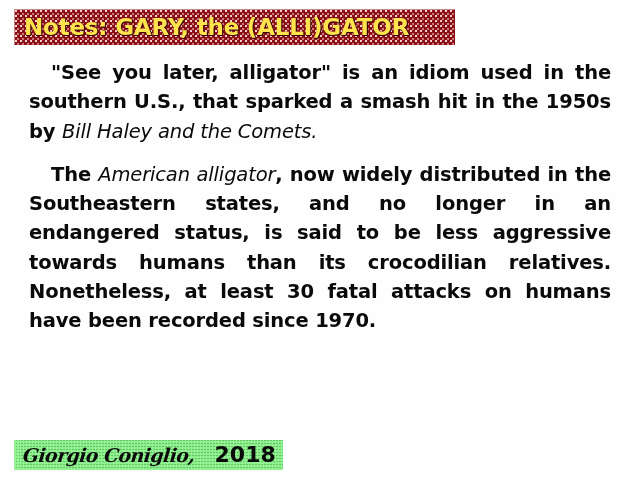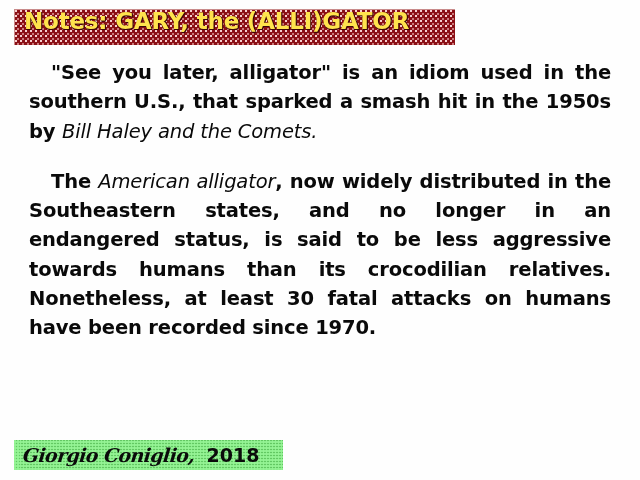--- a/index.html
+++ b/index.html
@@ -29,20 +29,21 @@
     width: 441px;
     height: 36px;
     box-sizing: border-box;
     background-color: #8b0f15;
     background-image:
       radial-gradient(circle at 1px 1px, rgba(255,225,225,0.92) 0.9px, rgba(0,0,0,0) 1.2px),
       radial-gradient(circle at 1px 1px, rgba(255,210,210,0.55) 0.8px, rgba(0,0,0,0) 1.1px);
     background-size: 5px 5px, 5px 5px;
     background-position: 0 0, 2px 3px;
     display: flex;
+    align-items: center;
     padding-left: 9px;
     border-top: 1px solid #c98b8b;
     border-left: 1px solid #c98b8b;
   }
   .title-text {
     font-family: "DejaVu Sans", sans-serif;
     font-weight: bold;
     font-size: 23px;
     line-height: 1;
     letter-spacing: -0.2px;
@@ -69,21 +70,21 @@
     color: #0a0a0a;
     text-align: justify;
     text-indent: 22px;
     margin: 0;
     letter-spacing: -0.15px;
   }
   .para.last-line-natural {
     text-align-last: left;
   }
   .para + .para {
-    margin-top: 21px;
+    margin-top: 14px;
   }
   .para em {
     font-style: italic;
     font-weight: normal;
   }
 
   
   .signature-banner {
     position: absolute;
     left: 14px;
@@ -108,24 +109,24 @@
     font-size: 19px;
     line-height: 1;
     color: #0b0b0b;
     transform: skewX(-6deg);
     letter-spacing: -0.6px;
     white-space: nowrap;
   }
   .sig-year {
     font-family: "DejaVu Sans", sans-serif;
     font-weight: bold;
-    font-size: 19px;
+    font-size: 22px;
     line-height: 1;
     color: #0b0b0b;
-    margin-left: 12px;
+    margin-left: 20px;
     white-space: nowrap;
   }
 </style>
 </head>
 <body>
 
 <div class="page">
 
   <div class="title-banner">
     <span class="title-text">Notes: GARY, the (ALLI)GATOR</span>

